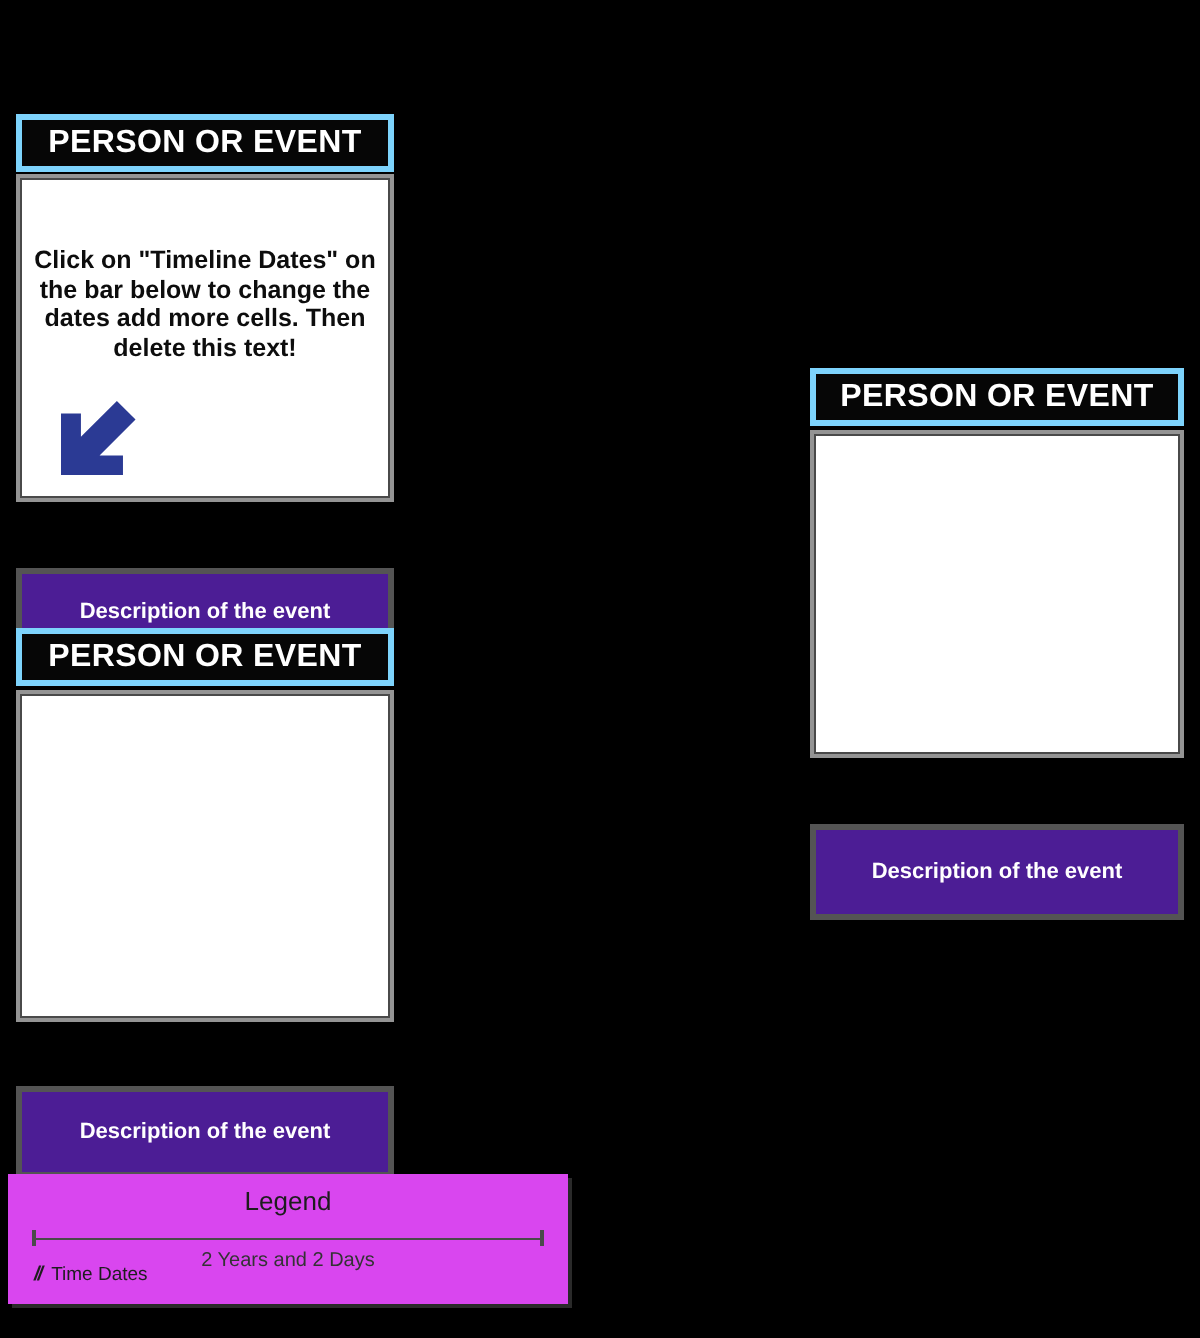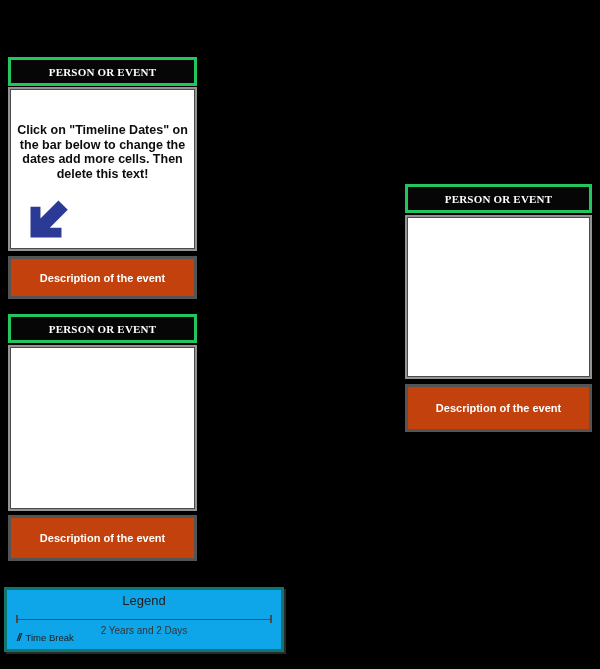--- a/index.html
+++ b/index.html
@@ -13,40 +13,40 @@
   .card { position:absolute; }
   .card-1 { left:8px;  top:57px;  width:189px; height:242px; }
   .card-2 { left:8px;  top:314px; width:189px; height:247px; }
   .card-3 { left:405px; top:184px; width:187px; height:248px; }
 
   .cell { position:absolute; left:0; right:0; box-sizing:border-box; }
 
   .hd {
     top:0; height:29px;
     background:#060606;
-    border:3px solid #22c55e;
+    border:3px solid #7dd3fc;
     color:#fff;
     display:flex; align-items:center; justify-content:center;
-    font-weight:bold; font-size:11px; letter-spacing:.2px;font-family:Liberation Serif, serif;
+    font-weight:bold; font-size:16px; letter-spacing:.2px;
   }
   .bd {
     background:#fff;
     border:2px solid #949494;
     box-shadow: inset 0 0 0 1px #4a4a4a;
   }
   .card-1 .bd { top:30px; height:164px; }
   .card-2 .bd { top:31px; height:166px; }
   .card-3 .bd { top:31px; height:164px; }
 
   .ft {
-    background:#c2410c;
+    background:#4c1d95;
     border:3px solid #545454;
     color:#fff;
     display:flex; align-items:center; justify-content:center;
-    font-weight:bold; font-size:11px;
+    font-weight:bold; font-size:11px;margin-top:28px;
   }
   .card-1 .ft { top:199px; height:43px; }
   .card-2 .ft { top:201px; height:46px; }
   .card-3 .ft { top:200px; height:48px; }
 
   .bd p {
     margin:34px auto 0;
     width:178px;
     text-align:center;
     font-weight:bold;
@@ -57,22 +57,22 @@
   }
   .arrow {
     position:absolute; left:14px; bottom:5px;
     width:52px; height:52px;
     display:block;
   }
 
   .legend {
     position:absolute; left:4px; top:587px;
     width:280px; height:65px;
-    background:#0ea5e9;
-    border:3px solid #0f766e;
+    background:#d946ef;
+    border:3px solid #d946ef;
     box-sizing:border-box;
     box-shadow:2px 2px 0 #2a2a2a;
   }
   .legend-title {
     text-align:center;
     font-size:13px;
     color:#1d1d1d;
     margin-top:3px;
   }
   .range-line {
@@ -138,15 +138,15 @@
     <span>Description of the event</span>
   </div>
 </section>
 
 <div class="legend">
   <div class="legend-title">Legend</div>
   <div class="range-line"></div>
   <div class="interval">2 Years and 2 Days</div>
   <div class="timebreak">
     <span class="tb-symbol">//</span>
-    <span>Time Break</span>
+    <span>Time Dates</span>
   </div>
 </div>
 
 </body></html>

